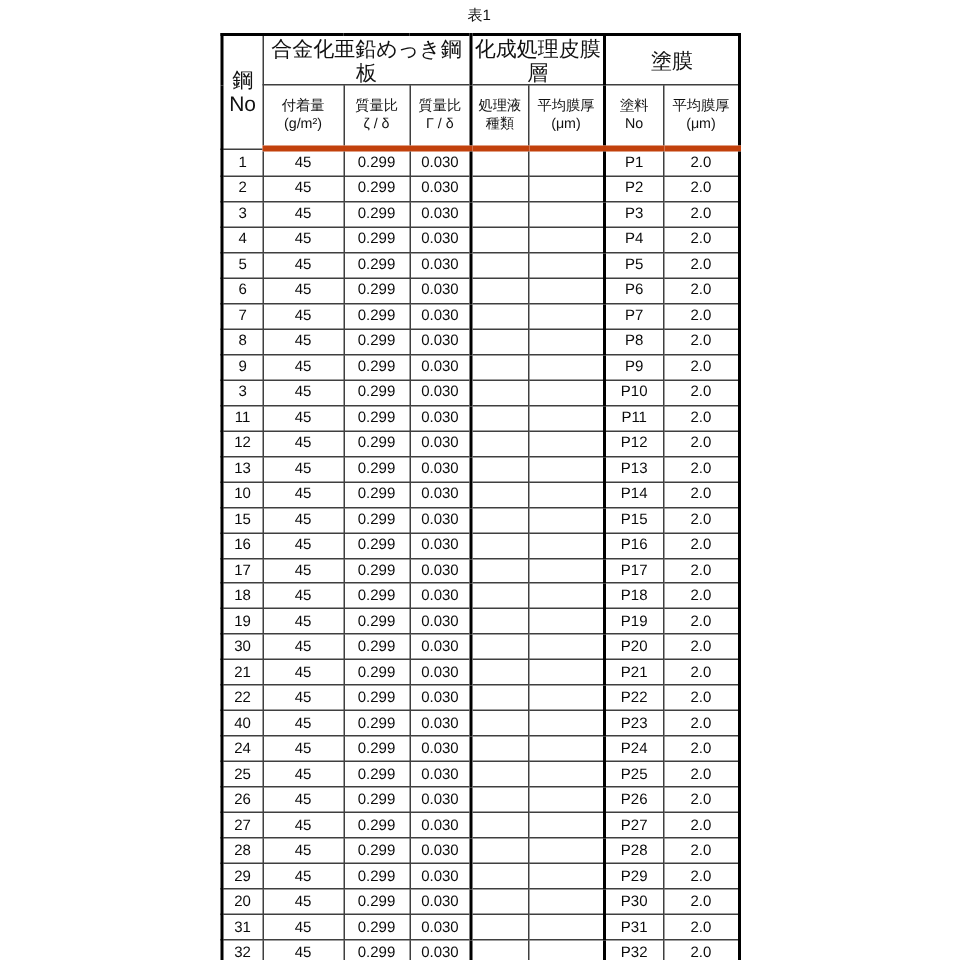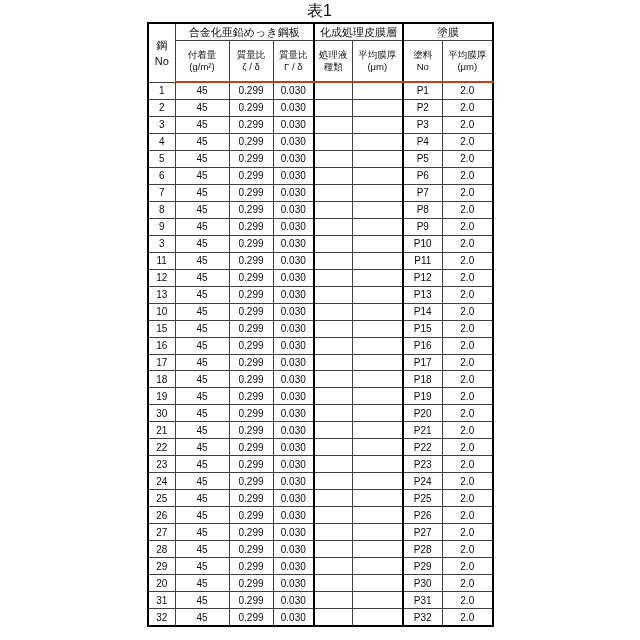--- a/index.html
+++ b/index.html
@@ -17,21 +17,21 @@
     height: 640px;
     background: #ffffff;
     overflow: hidden;
   }
   .doc-title {
     position: absolute;
     left: 147px;
     top: 3px;
     width: 345px;
     text-align: center;
-    font-size: 16px;
+    font-size: 10px;
     line-height: 16px;
     color: #111;
   }
   table.main-table {
     position: absolute;
     left: 147px;
     top: 22px;
     width: 345px;
     border-collapse: collapse;
     table-layout: fixed;
@@ -43,33 +43,33 @@
     padding: 0;
     margin: 0;
     text-align: center;
     vertical-align: middle;
     font-weight: normal;
     overflow: hidden;
   }
   
   tr.group-row th {
     height: 16px;
-    font-size: 11px;
+    font-size: 14px;
     line-height: 16px;
   }
   
   tr.sub-row th {
     height: 40px;
     font-size: 9.5px;
     line-height: 1.3;
     white-space: pre-line;
   }
   
   tr.sub-row th, th.steel-head {
-    border-bottom: 2px solid #c2410c;
+    border-bottom: 4px solid #c2410c;
   }
   
   .ge { border-right: 2px solid #000 !important; }
   th.steel-head {
     font-size: 9.5px;
     line-height: 1.3;
     white-space: pre-line;
   }
   tbody td {
     height: 15.97px;
@@ -335,21 +335,21 @@
           <td>22</td>
           <td>45</td>
           <td>0.299</td>
           <td class="ge">0.030</td>
           <td></td>
           <td class="ge"></td>
           <td>P22</td>
           <td>2.0</td>
         </tr>
         <tr>
-          <td>23</td>
+          <td>40</td>
           <td>45</td>
           <td>0.299</td>
           <td class="ge">0.030</td>
           <td></td>
           <td class="ge"></td>
           <td>P23</td>
           <td>2.0</td>
         </tr>
         <tr>
           <td>24</td>

